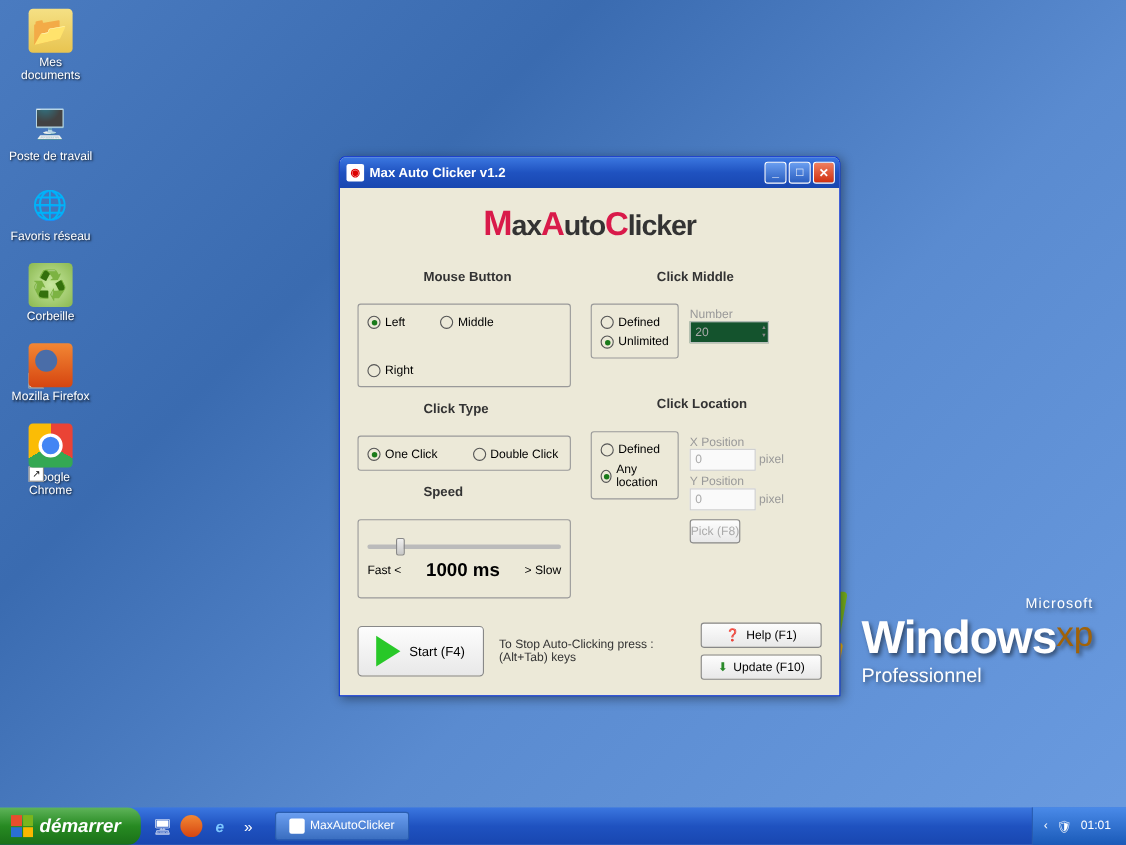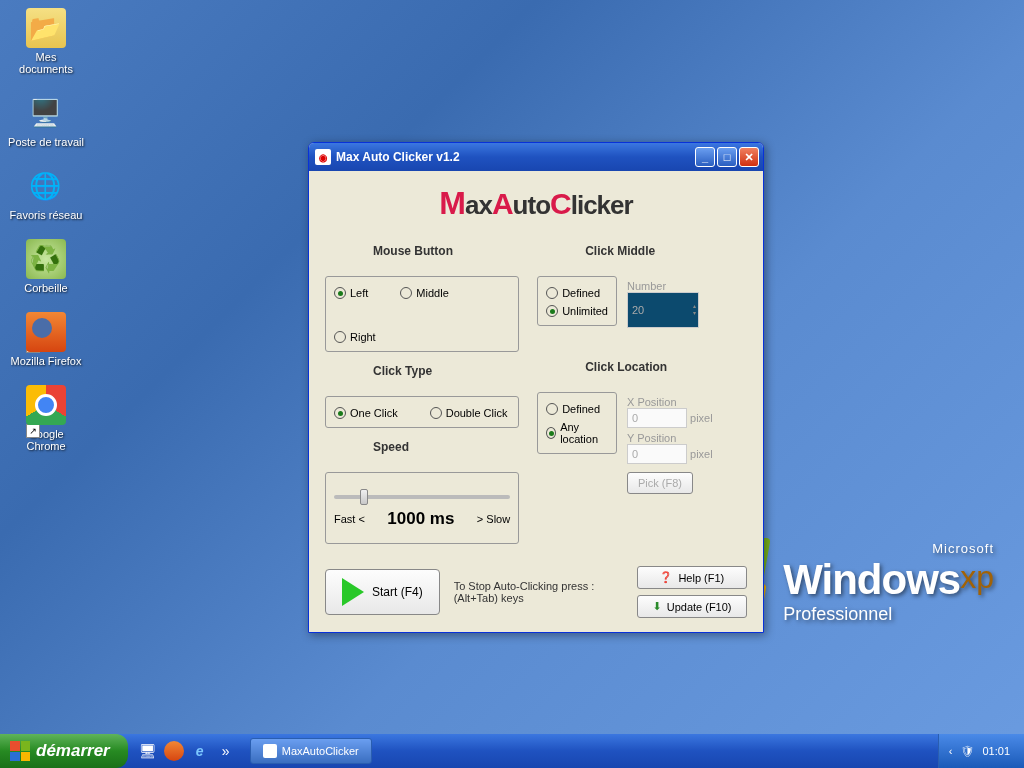--- a/index.html
+++ b/index.html
@@ -52,35 +52,35 @@
 
 .cols { display: flex; gap: 18px; }
 .col { flex: 1; }
 .col-r { width: 120px; flex: none; }
 fieldset { border: 1px solid #999; border-radius: 3px; padding: 10px 8px 8px; margin-bottom: 12px; position: relative; font-size: 11px; }
 .radios { display: flex; gap: 32px; flex-wrap: wrap; }
 .radios.v { flex-direction: column; gap: 6px; }
 .radio { display: flex; align-items: center; gap: 4px; cursor: pointer; font-size: 11px; }
 .rdo { width: 12px; height: 12px; border: 1px solid #555; border-radius: 50%; display: inline-flex; align-items: center; justify-content: center; }
 .rdo.on::after { content: ''; width: 5px; height: 5px; background: #1a7a1a; border-radius: 50%; }
-.heading { font-size: 12px; font-weight: bold; color: #333; margin: 4px 0 18px; padding-left: 48px; }
+.heading { font-size: 12px; font-weight: bold; color: #333; margin: 4px 12px 18px; padding-left: 48px; }
 
 .slider-box { padding: 6px 0; }
 .slider { width: 100%; height: 4px; background: #bbb; border-radius: 2px; position: relative; margin: 6px 0 10px; }
 .slider .thumb { position: absolute; left: 15%; top: -6px; width: 8px; height: 16px; background: linear-gradient(#f0f0f0,#c8c8c8); border: 1px solid #888; border-radius: 2px; cursor: pointer; }
 .slider-labels { display: flex; justify-content: space-between; font-size: 11px; align-items: center; }
 .slider-labels .ms { font-weight: bold; font-size: 17px; }
 
 .disabled-group { color: #999; font-size: 11px; }
 .disabled-group label { display: block; margin-top: 4px; }
 .numinput { width: 60px; height: 20px; border: 1px solid #ccc; background: #fafafa; padding: 0 4px; display: inline-flex; align-items: center; color: #aaa; }
-.spin { width: 72px; height: 36px; border: 1px solid #ccc; background: #0c4a6e; display: flex; align-items: center; padding: 0 4px; color: #aaa; position: relative; }
+.spin { width: 72px; height: 20px; border: 1px solid #ccc; background: #14532d; display: flex; align-items: center; padding: 0 4px; color: #aaa; position: relative; }
 .spin::after { content: '▴\A▾'; white-space: pre; position: absolute; right: 2px; font-size: 6px; line-height: 7px; color: #888; }
 
-.btn { border: 1px solid #888; border-radius: 3px; background: linear-gradient(#fdfdfd,#e8e8e8); padding: 4px 10px; font-size: 11px; cursor: pointer; display: inline-flex; align-items: center; gap: 5px; }
+.btn { border: 1px solid #888; border-radius: 3px; background: linear-gradient(#fdfdfd,#e8e8e8); padding: 4px 0; font-size: 11px; cursor: pointer; display: inline-flex; align-items: center; gap: 5px; }
 .btn.disabled { color: #aaa; cursor: default; }
 .btn-row-r { display: flex; flex-direction: column; gap: 6px; width: 110px; }
 .btn-row-r .btn { justify-content: center; }
 
 .bottom { display: flex; align-items: center; gap: 14px; margin-top: 10px; }
 .start-btn { border: 1px solid #888; border-radius: 4px; background: linear-gradient(#fdfdfd,#e8e8e8); padding: 8px 16px; display: flex; align-items: center; gap: 8px; font-size: 12px; cursor: pointer; }
 .start-btn .play { width: 0; height: 0; border-left: 22px solid #28c828; border-top: 14px solid transparent; border-bottom: 14px solid transparent; }
 .bottom .hint { font-size: 11px; color: #333; }
 
 

